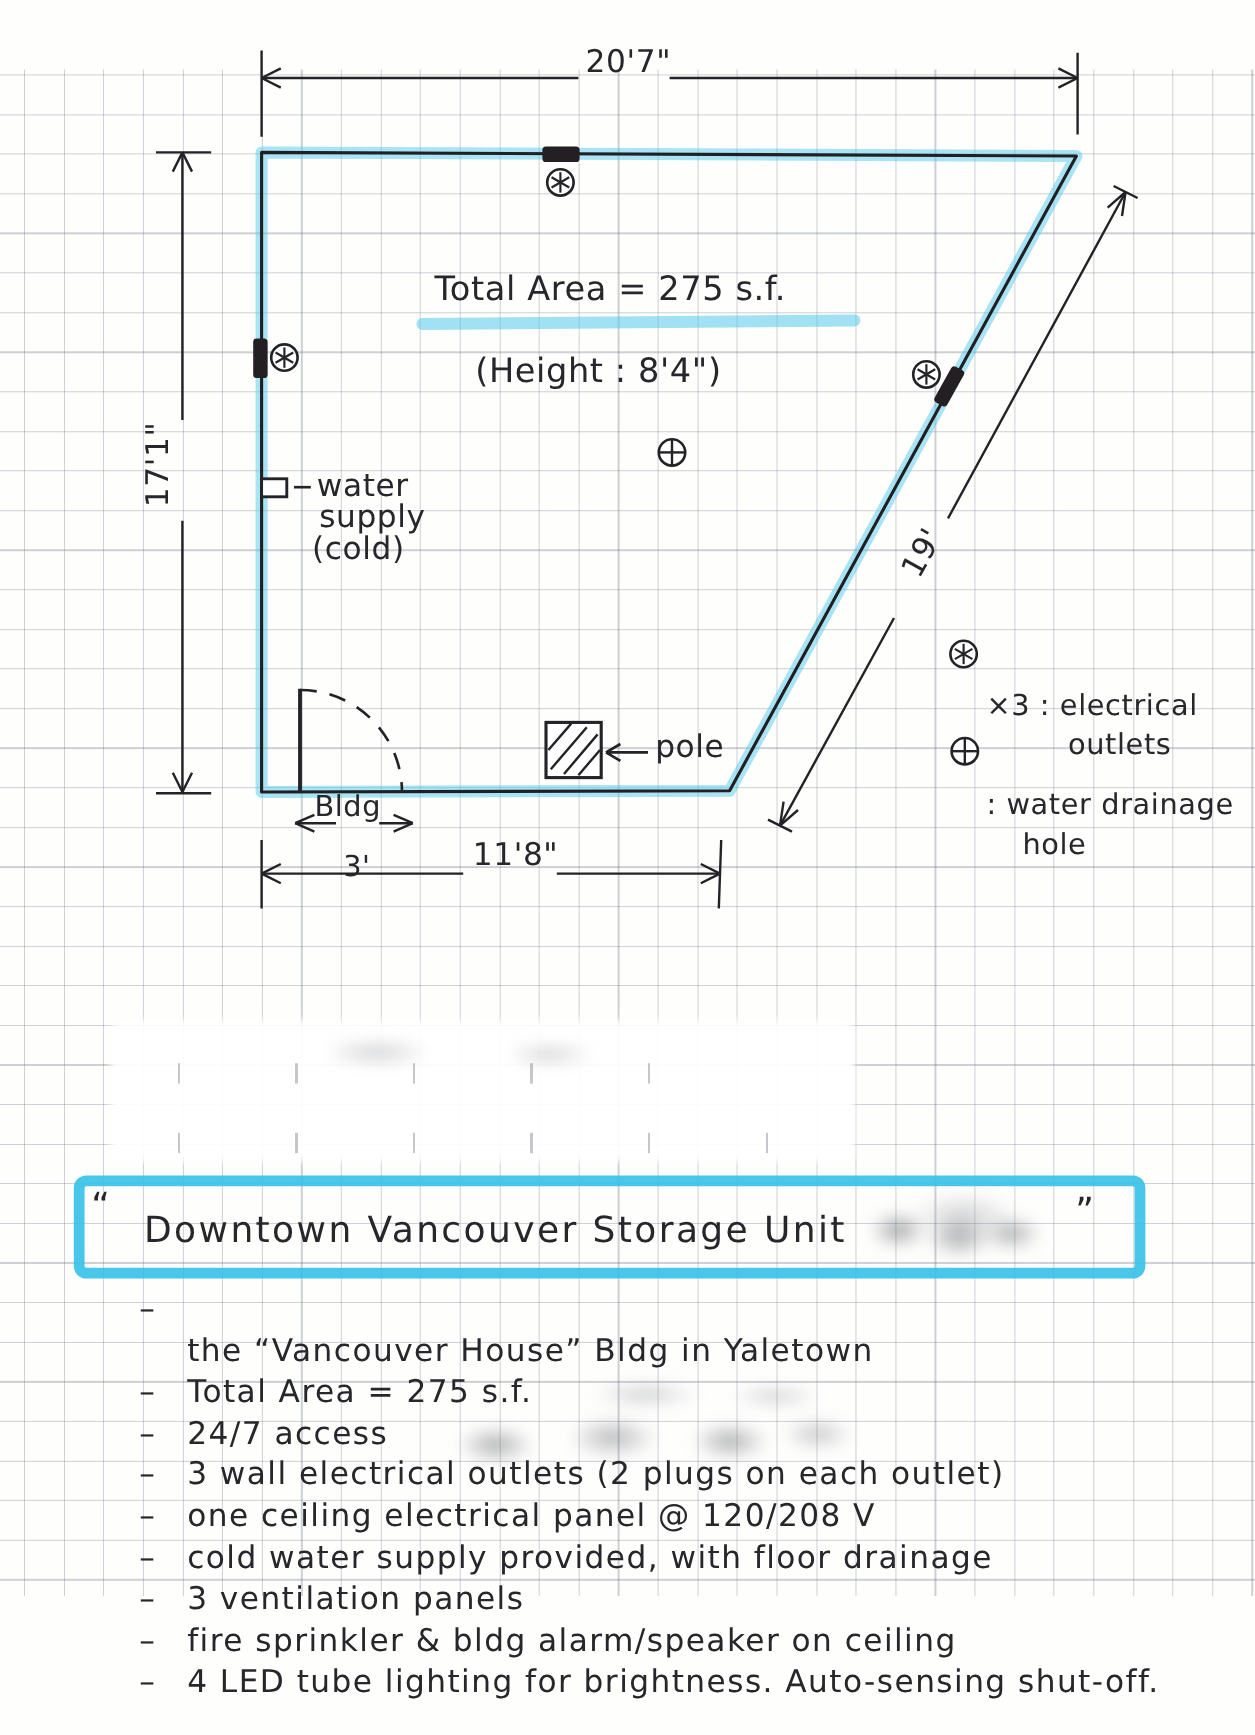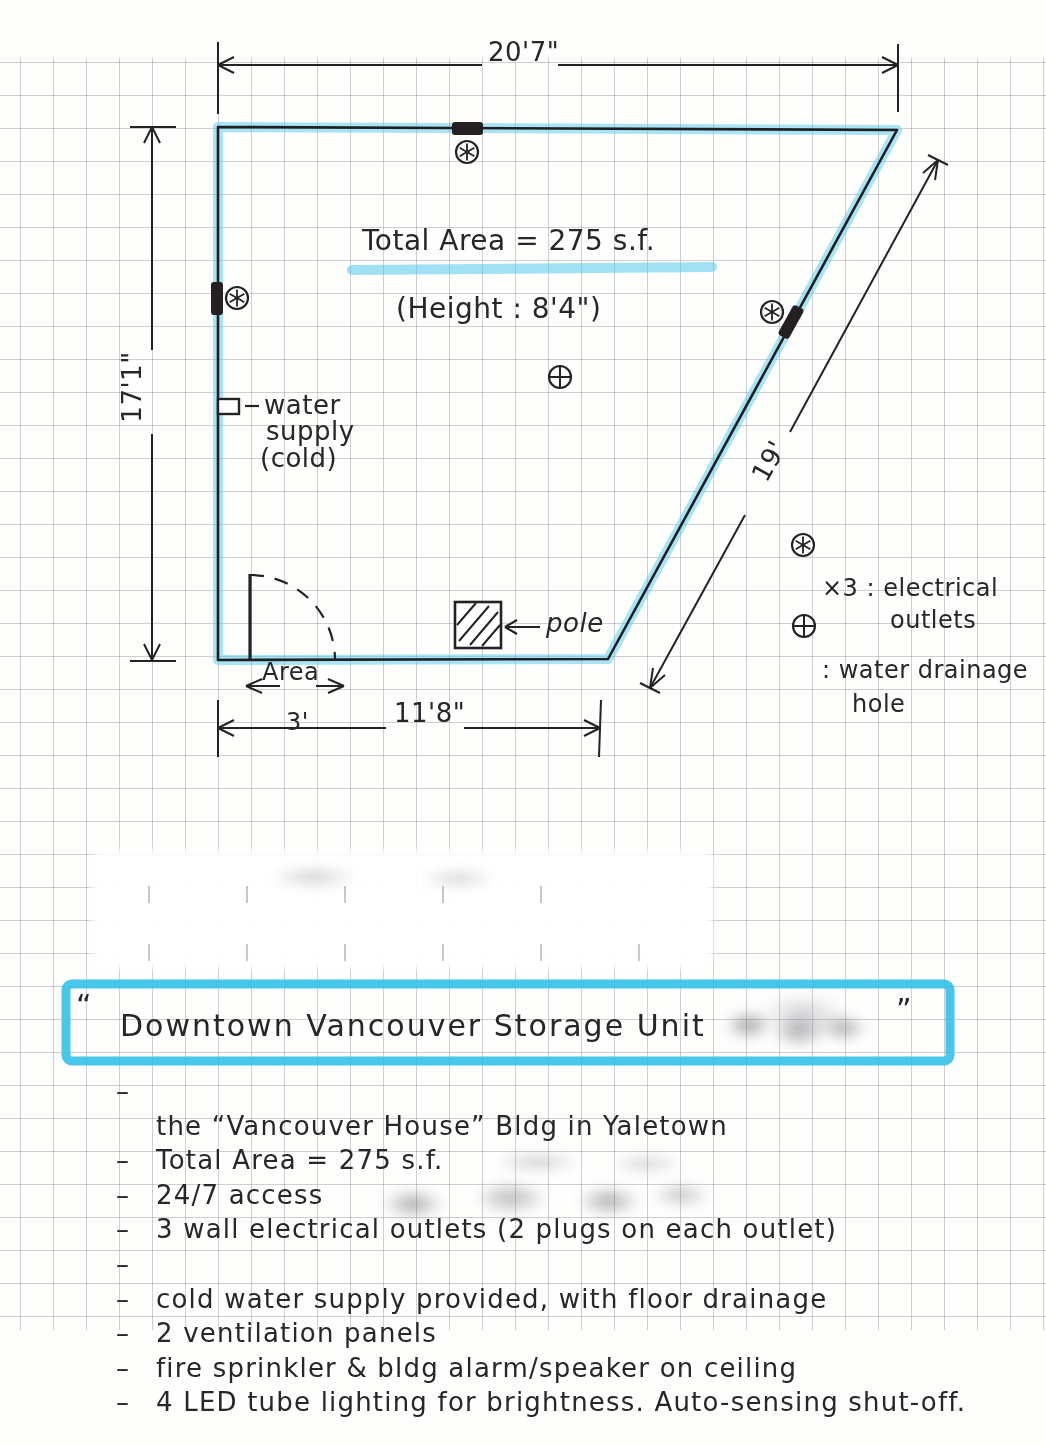--- a/index.html
+++ b/index.html
@@ -152,24 +152,24 @@
 
   <div class="hand f26 rot-90" style="left:92px;top:372px;width:80px;text-align:center;">17'1"</div>
 
   <div class="hand f28" style="left:362px;top:224px;">Total Area = 275 s.f.</div>
   <div class="hand f28" style="left:396px;top:292px;">(Height : 8'4")</div>
 
   <div class="hand f22" style="left:264px;top:390px;">water</div>
   <div class="hand f22" style="left:266px;top:416px;">supply</div>
   <div class="hand f22" style="left:260px;top:443px;">(cold)</div>
 
-  <div class="hand f24" style="left:262px;top:612px;">Area</div>
+  <div class="hand f24" style="left:262px;top:612px;">Bldg</div>
   <div class="hand f24" style="left:286px;top:662px;">3'</div>
 
-  <div class="hand f26" style="left:546px;top:608px;font-style:italic;">pole</div>
+  <div class="hand f26" style="left:546px;top:608px;">pole</div>
 
   <div class="hand f26" style="left:394px;top:698px;">11'8"</div>
 
   <div class="hand f26 rot-diag" style="left:748px;top:446px;">19'</div>
 
   <div class="hand f24" style="left:822px;top:528px;">×3 : electrical</div>
   <div class="hand f24" style="left:890px;top:560px;">outlets</div>
   <div class="hand f24" style="left:822px;top:610px;">: water drainage</div>
   <div class="hand f24" style="left:852px;top:644px;">hole</div>
 
@@ -193,28 +193,29 @@
     <div class="note-row">
       <span class="dash">–</span>
       <span>24/7 access</span>
     </div>
     <div class="note-row">
       <span class="dash">–</span>
       <span>3 wall electrical outlets (2 plugs on each outlet)</span>
     </div>
     <div class="note-row">
       <span class="dash">–</span>
+      <span>one ceiling electrical panel @ 120/208 V</span>
     </div>
     <div class="note-row">
       <span class="dash">–</span>
       <span>cold water supply provided, with floor drainage</span>
     </div>
     <div class="note-row">
       <span class="dash">–</span>
-      <span>2 ventilation panels</span>
+      <span>3 ventilation panels</span>
     </div>
     <div class="note-row">
       <span class="dash">–</span>
       <span>fire sprinkler &amp; bldg alarm/speaker on ceiling</span>
     </div>
     <div class="note-row">
       <span class="dash">–</span>
       <span>4 LED tube lighting for brightness. Auto-sensing shut-off.</span>
     </div>
   </div>

